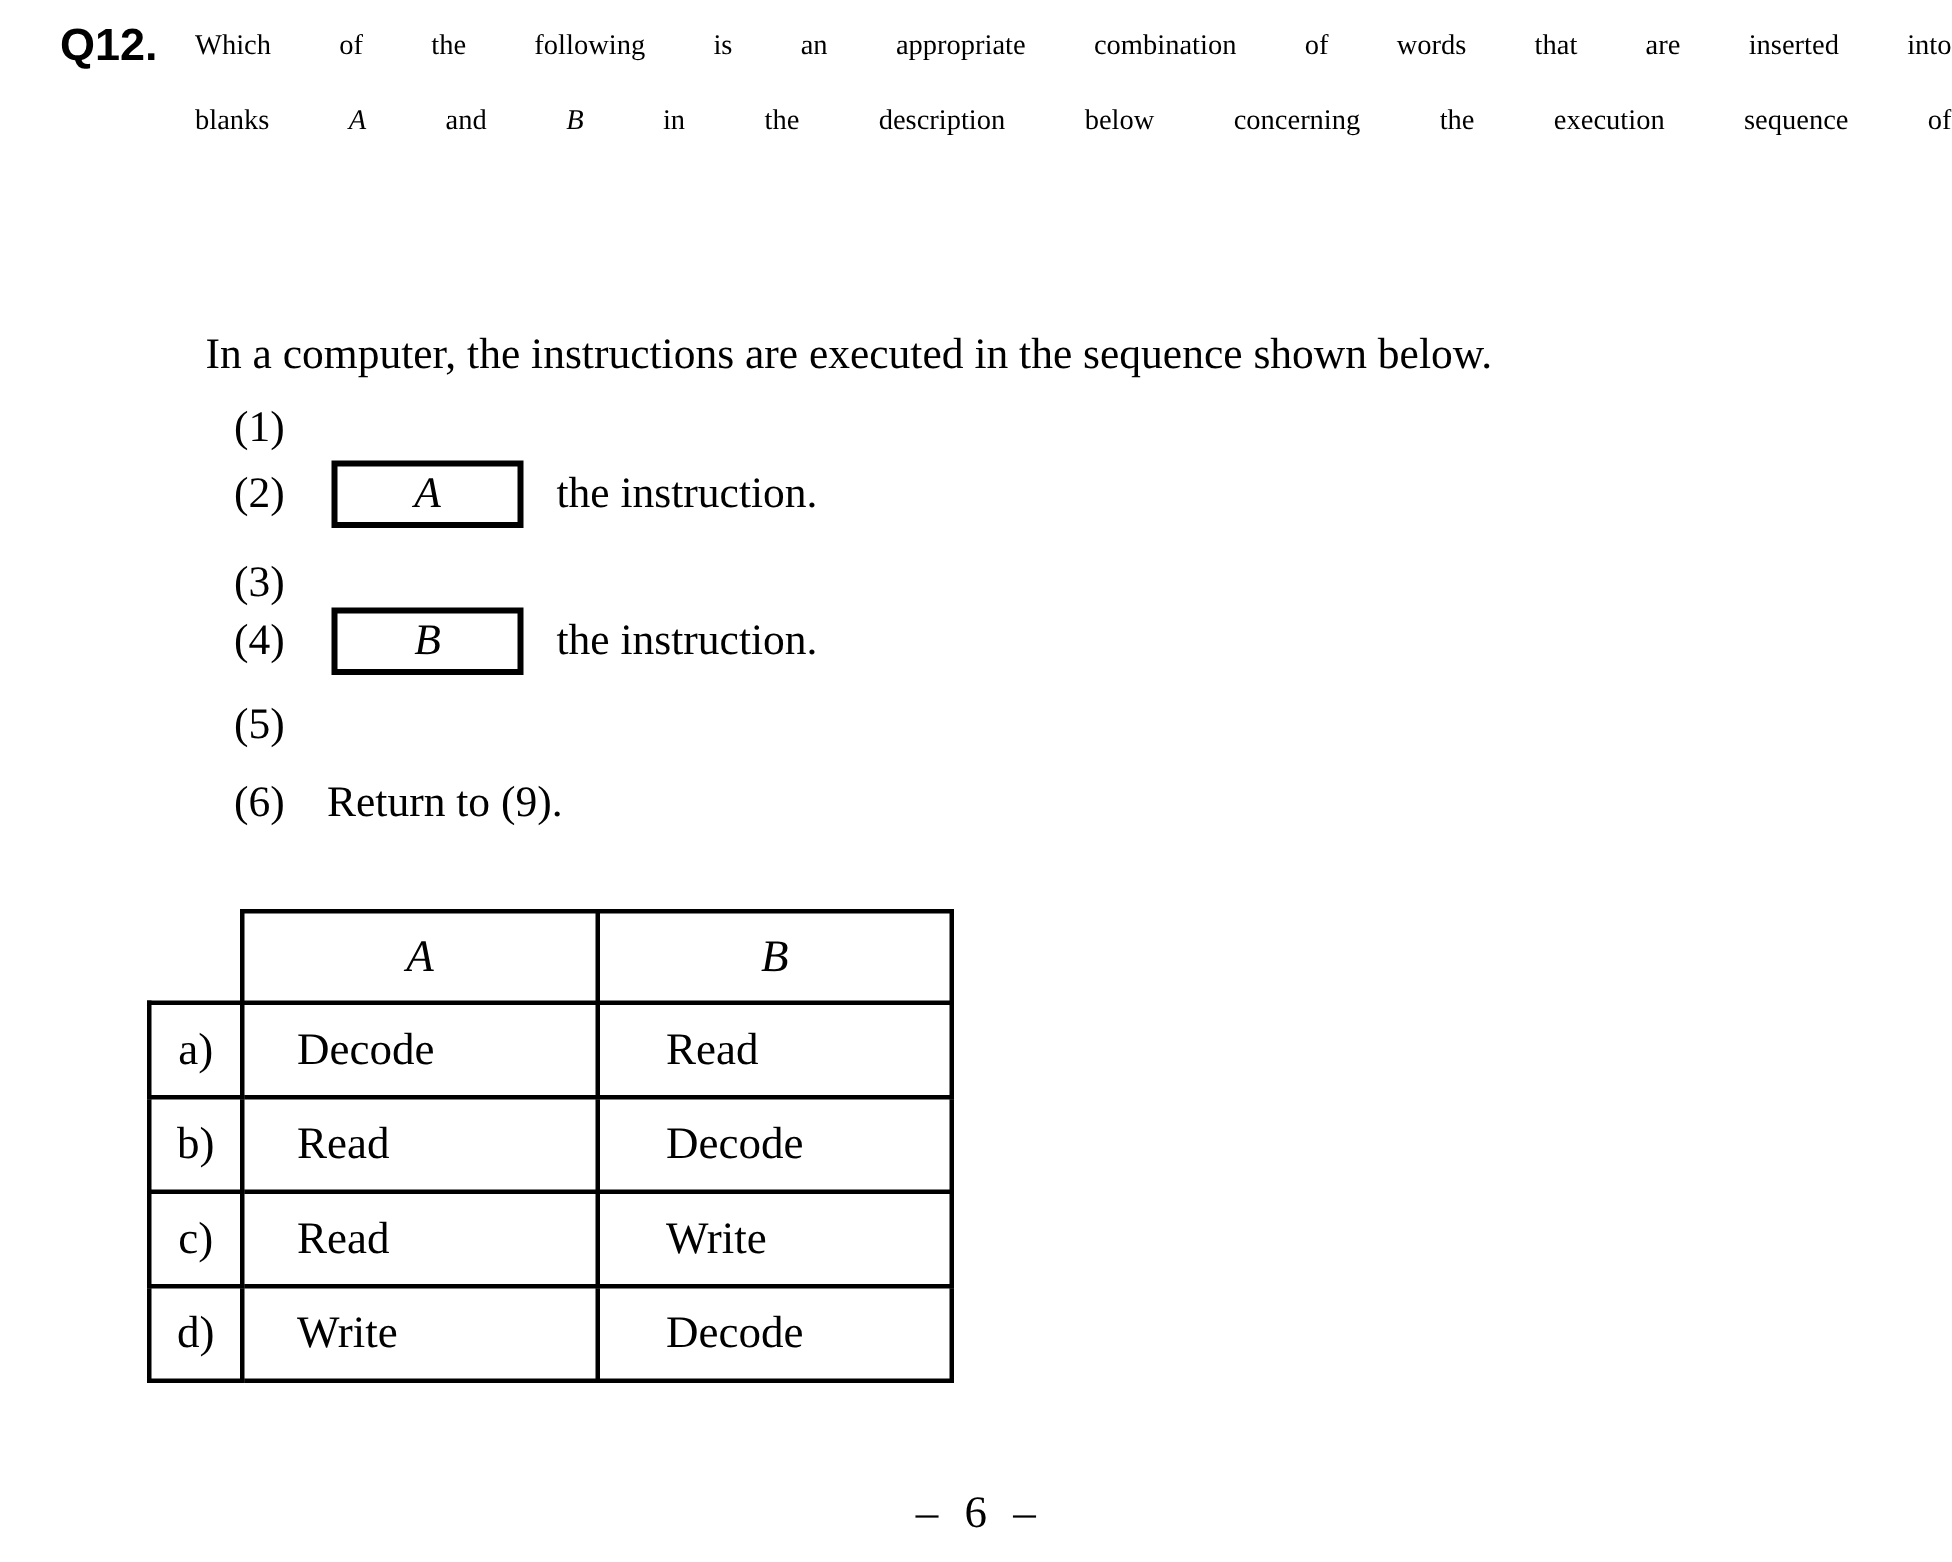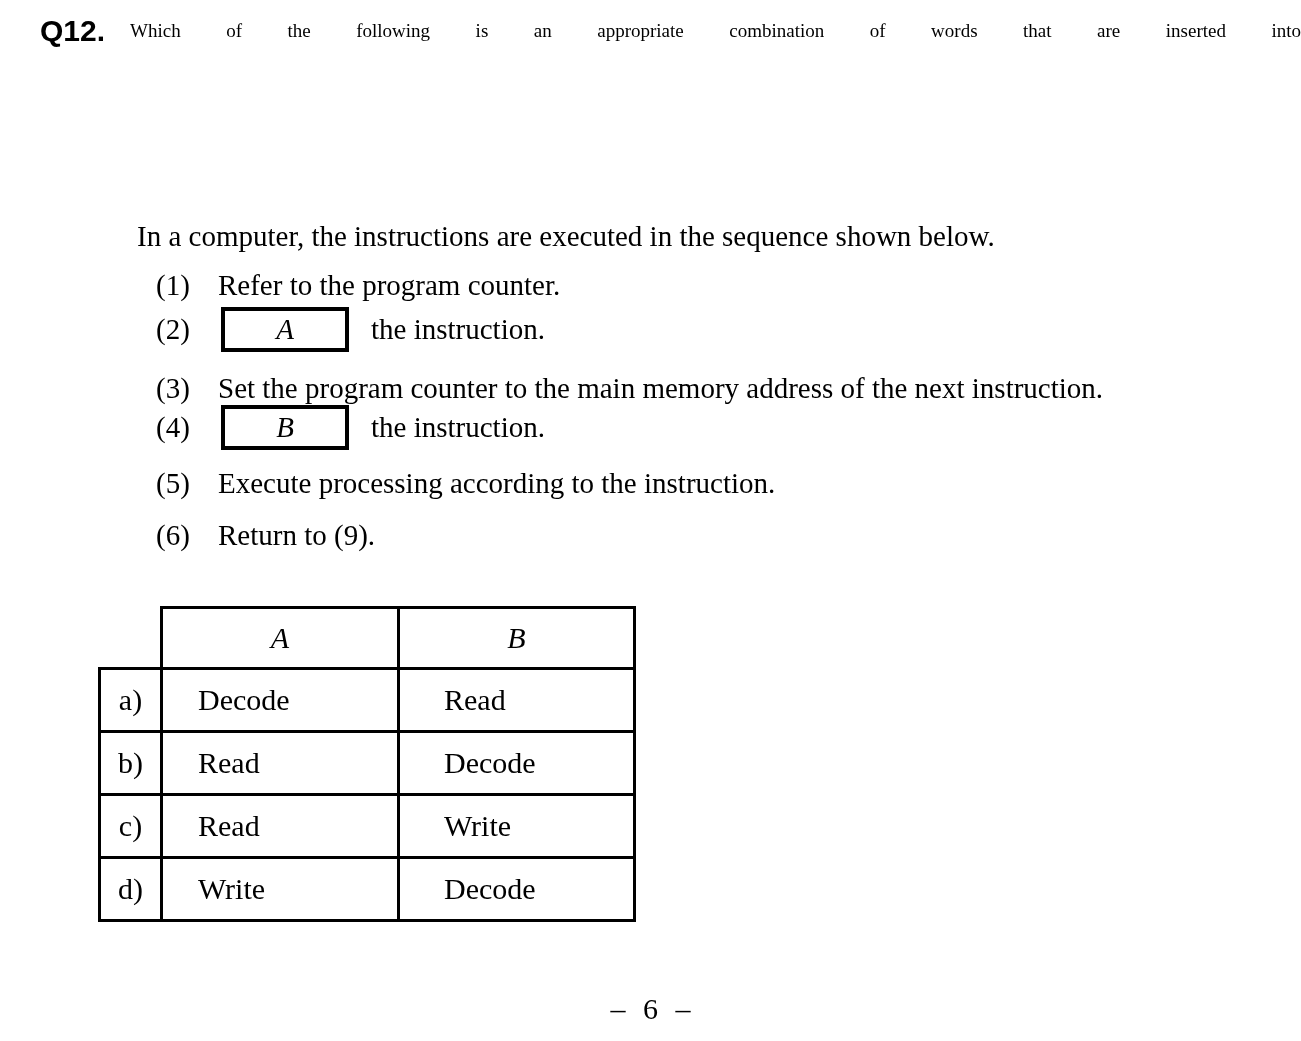--- a/index.html
+++ b/index.html
@@ -74,50 +74,54 @@
 </style>
 </head>
 <body>
 
 <div class="question-block">
   <div class="q-num">Q12.</div>
   <div class="q-text">
     <div class="jline">
       <span>Which of the following is an appropriate combination of words that are inserted into</span>
     </div>
+    <div class="jline">
+      <span>blanks</span>
+      <span class="it">A</span>
+      <span>and</span>
+      <span class="it">B</span>
+      <span>in the description below concerning the execution sequence of</span>
+    </div>
   </div>
 </div>
 
 <div class="intro">In a computer, the instructions are executed in the sequence shown below.</div>
 
 <div class="step s1">
   <span class="step-num">(1)</span>
-  <span>Refer to the program counter.</span>
 </div>
 
 <div class="step s2">
   <span class="step-num">(2)</span>
   <span class="blank-box">A</span>
   <span>the instruction.</span>
 </div>
 
 <div class="step s3">
   <span class="step-num">(3)</span>
-  <span>Set the program counter to the main memory address of the next instruction.</span>
 </div>
 
 <div class="step s4">
   <span class="step-num">(4)</span>
   <span class="blank-box">B</span>
   <span>the instruction.</span>
 </div>
 
 <div class="step s5">
   <span class="step-num">(5)</span>
-  <span>Execute processing according to the instruction.</span>
 </div>
 
 <div class="step s6">
   <span class="step-num">(6)</span>
   <span>Return to (9).</span>
 </div>
 
 <table class="answer-table">
   <colgroup>
     <col class="col-label">

